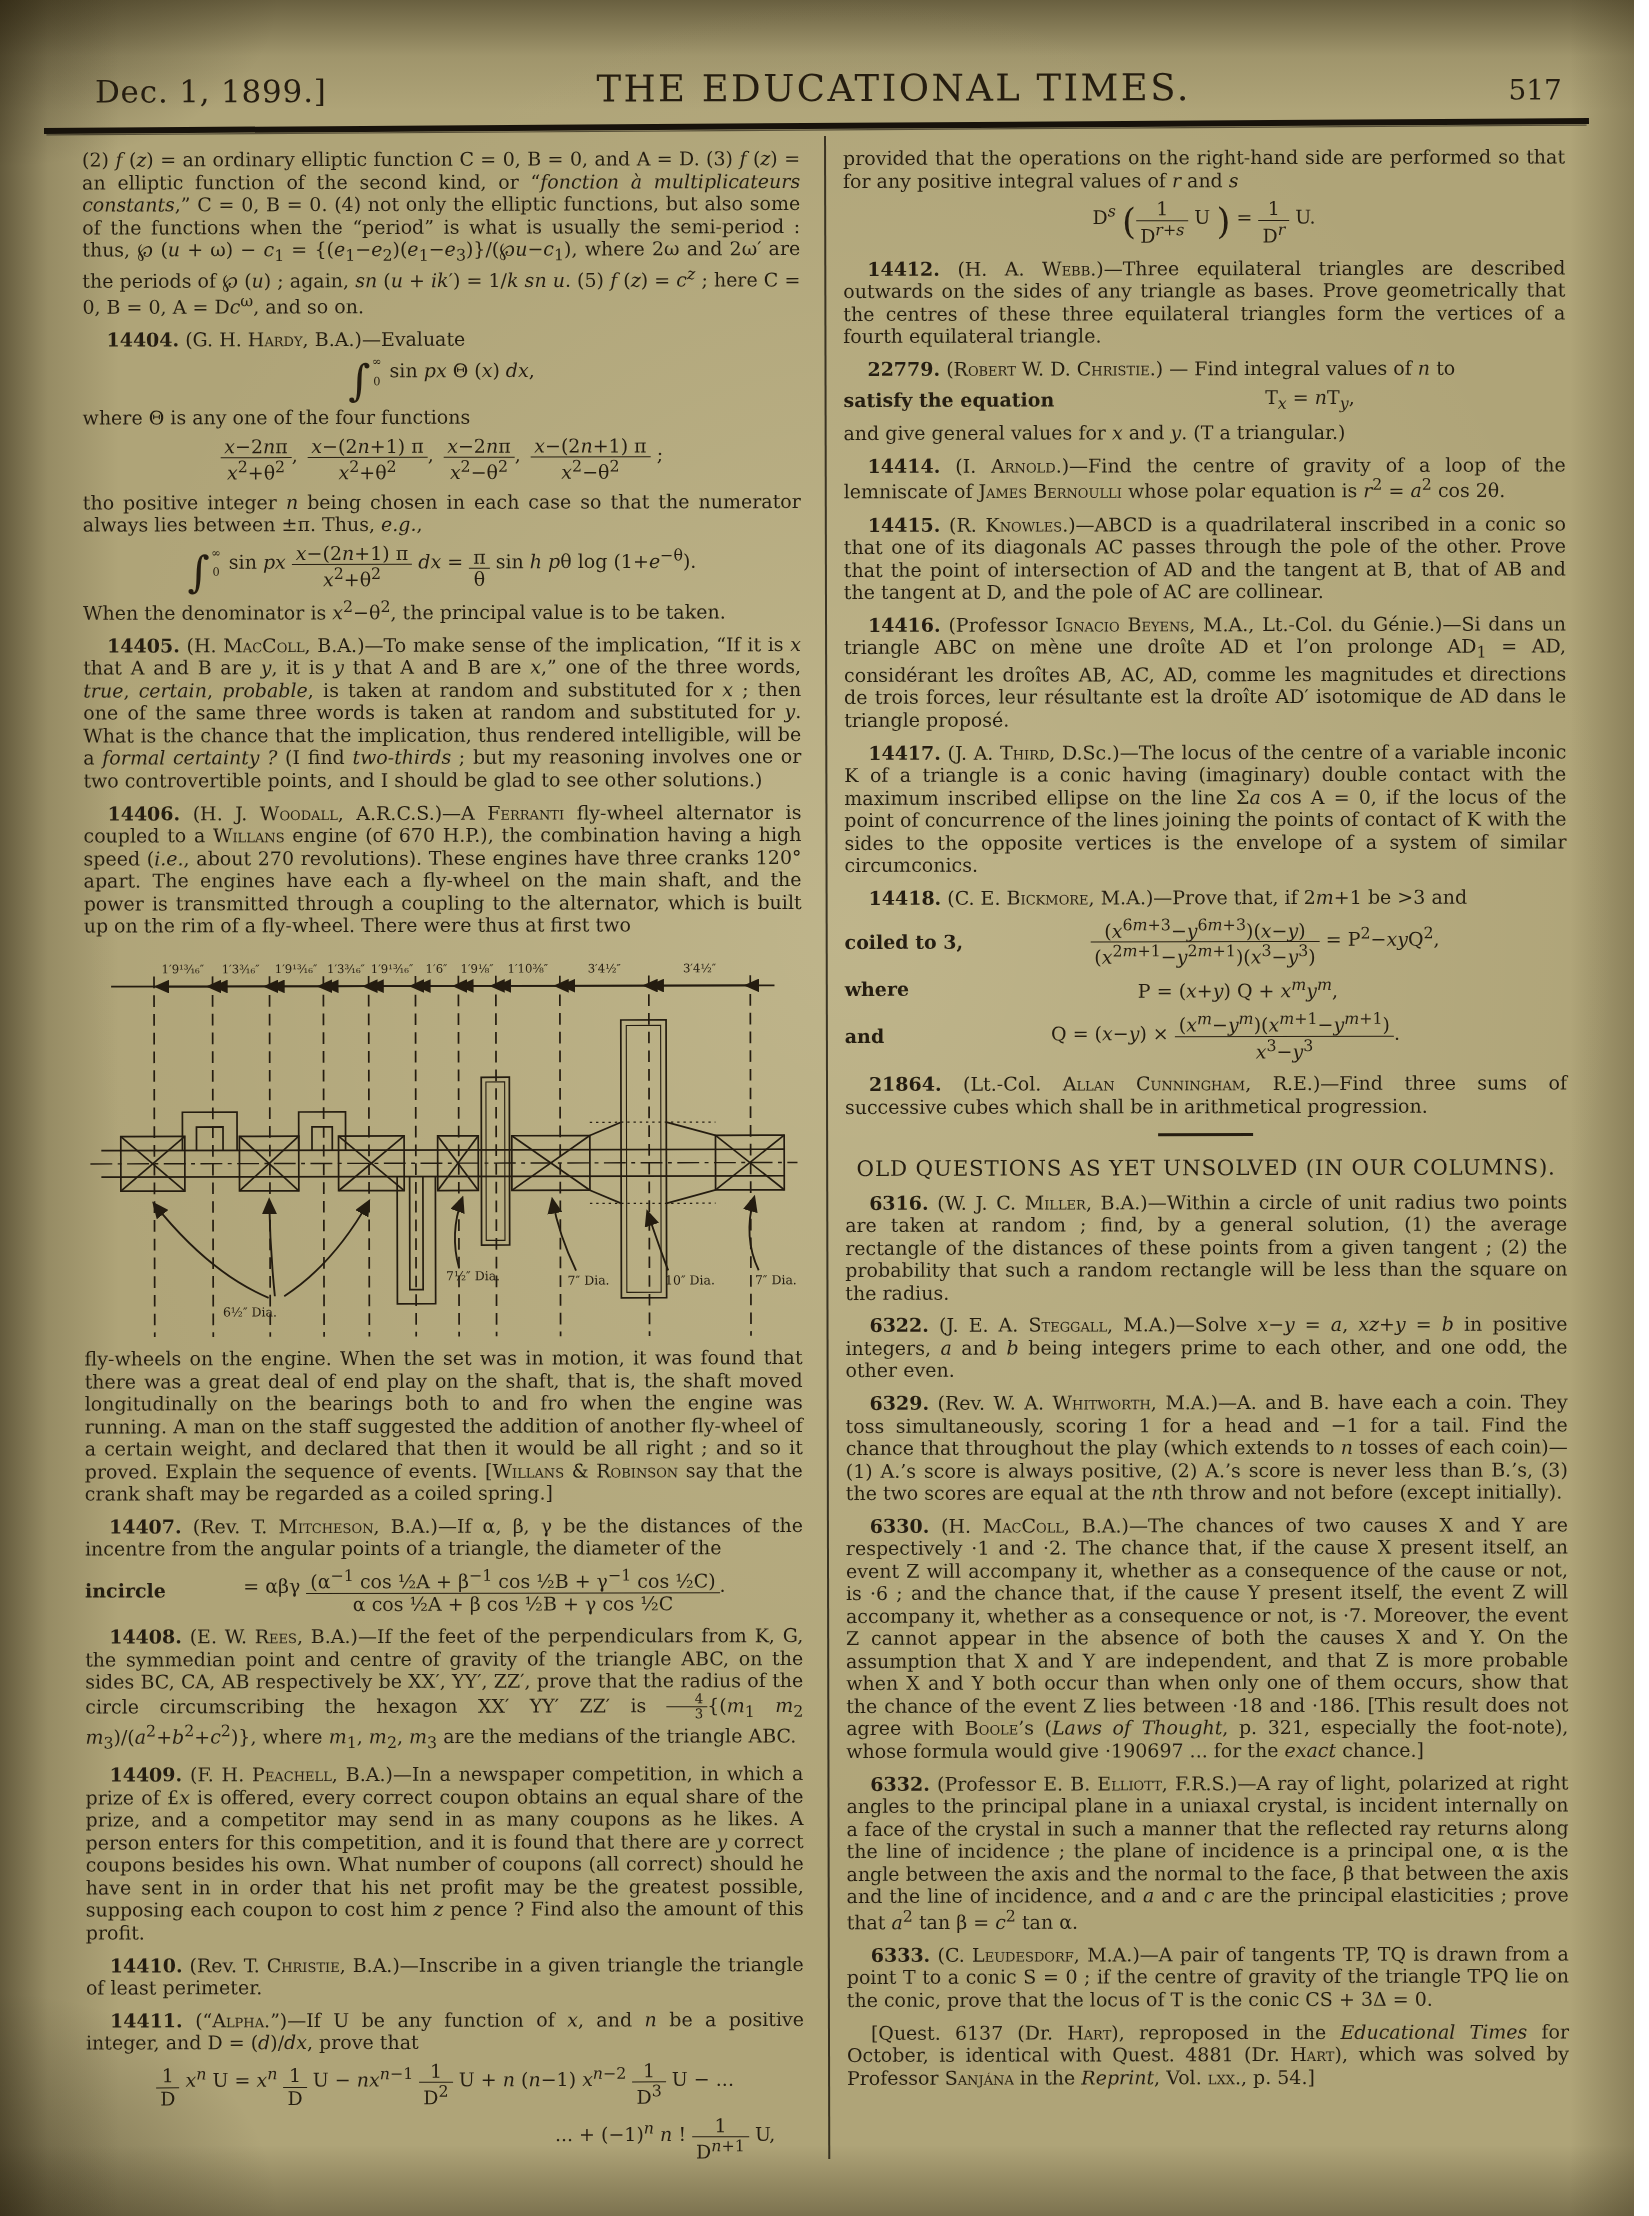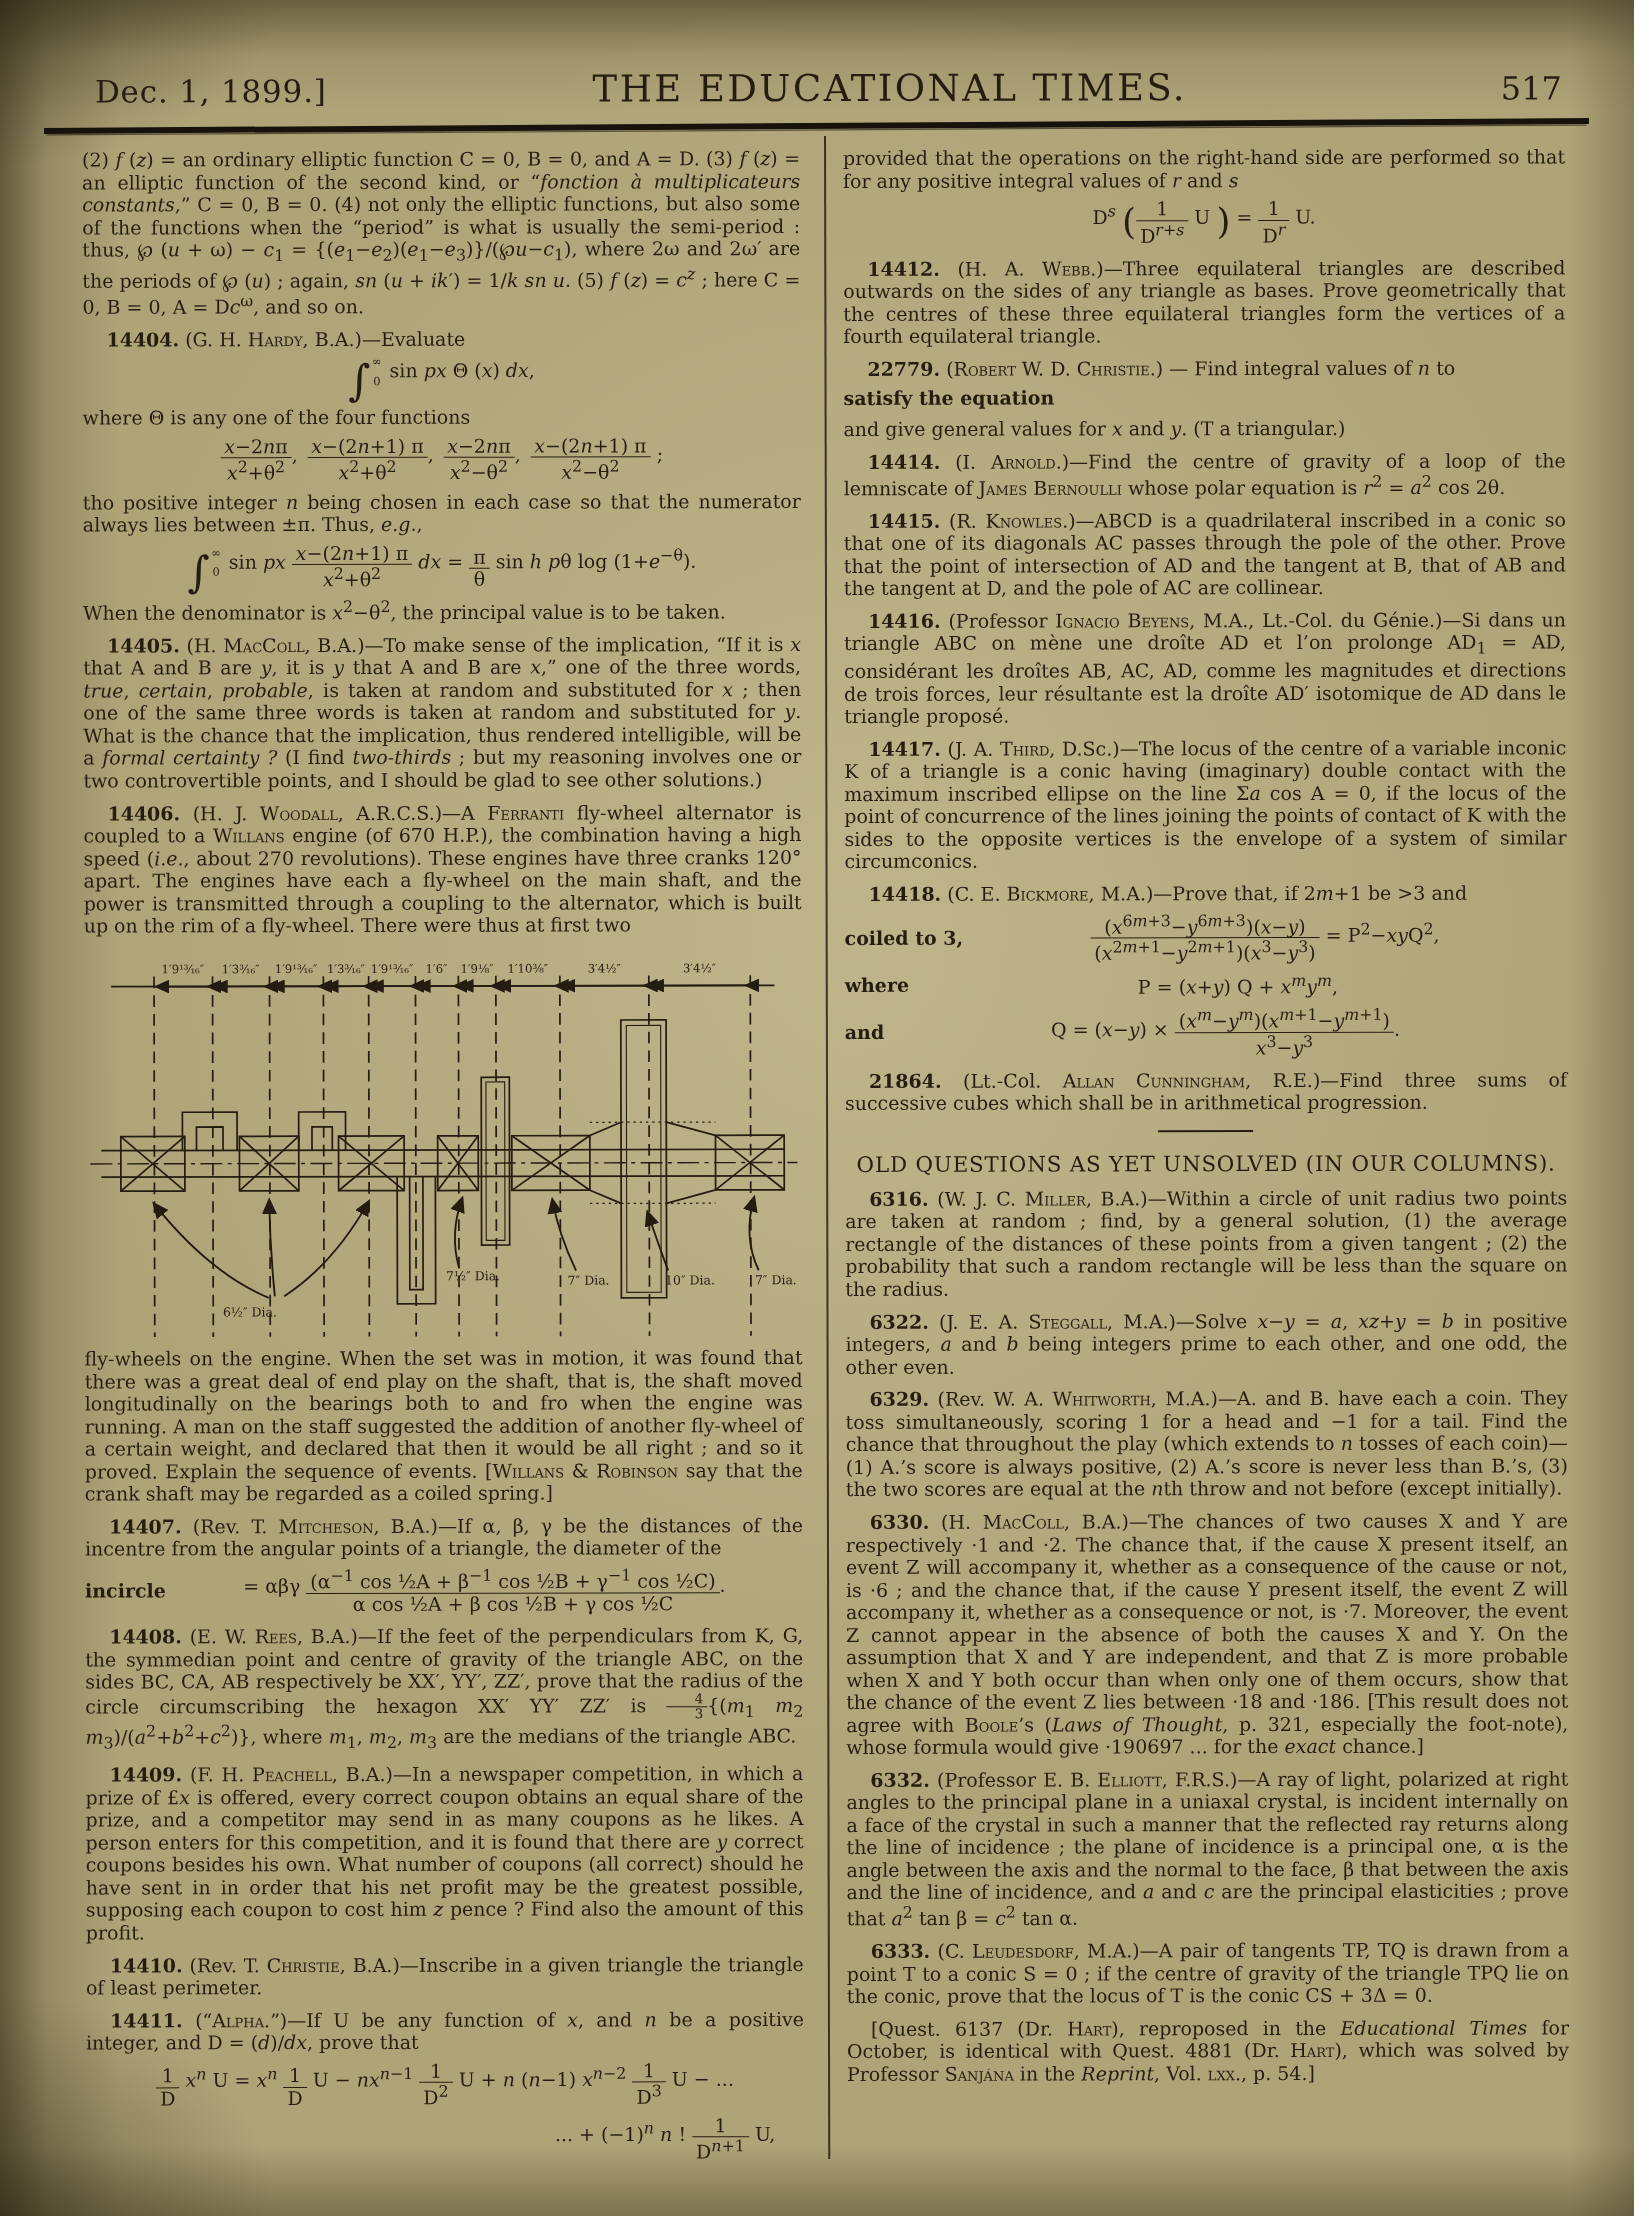--- a/index.html
+++ b/index.html
@@ -17,21 +17,21 @@
     font-family:"DejaVu Serif","Liberation Serif",serif;
     color:#251d10;
   }
   .tilt{ transform:rotate(-0.12deg); }
   .header{
     display:flex; justify-content:space-between; align-items:baseline;
     padding:67px 70px 0 97px;
   }
   .h-date{ font-size:31px; letter-spacing:0.8px; }
   .h-title{ font-size:37px; letter-spacing:2.4px; transform:translateX(-24px); }
-  .h-page{ font-size:32px; }
+  .h-page{ font-size:28px; }
   .head-rule{
     height:5.6px; background:#17120b; margin:12.7px 43px 0 46px;
     transform:rotate(-0.25deg);
     box-shadow:0 4px 0 -2.4px rgba(23,18,11,0.6);
   }
   .cols{
     position:relative;
     display:flex; align-items:flex-start;
     padding:19px 67px 0 84px;
   }
@@ -243,20 +243,21 @@
       </div>
 
       <div class="col col-right">
         <div>
             <p class="cont">provided that the operations on the right-hand side are performed so that for any positive integral values of <i>r</i> and <i>s</i></p>
             <p class="disp">D<sup><i>s</i></sup> <span class="bp">(</span><span class="fr"><span>1</span><span>D<sup><i>r</i>+<i>s</i></sup></span></span> U <span class="bp">)</span> = <span class="fr"><span>1</span><span>D<sup><i>r</i></sup></span></span> U.</p>
             <p class="prob"><b>14412.</b>  (H. A. <span class="sc">Webb</span>.)—Three equilateral triangles are described outwards on the sides of any triangle as bases.  Prove geometrically that the centres of these three equilateral triangles form the vertices of a fourth equilateral triangle.</p>
             <p class="prob"><b>22779.</b>  (<span class="sc">Robert</span> W. D. <span class="sc">Christie</span>.) — Find integral values of <i>n</i> to</p>
             <p class="eqrow">
               <span class="eql">satisfy the equation</span>
+              <span class="eqb">T<sub><i>x</i></sub> = <i>n</i>T<sub><i>y</i></sub>,</span>
             </p>
             <p class="cont">and give general values for <i>x</i> and <i>y</i>.  (T a triangular.)</p>
             <p class="prob"><b>14414.</b>  (I. <span class="sc">Arnold</span>.)—Find the centre of gravity of a loop of the lemniscate of <span class="sc">James Bernoulli</span> whose polar equation is <i>r</i><sup>2</sup> = <i>a</i><sup>2</sup> cos 2θ.</p>
             <p class="prob"><b>14415.</b>  (R. <span class="sc">Knowles</span>.)—ABCD is a quadrilateral inscribed in a conic so that one of its diagonals AC passes through the pole of the other. Prove that the point of intersection of AD and the tangent at B, that of AB and the tangent at D, and the pole of AC are collinear.</p>
             <p class="prob"><b>14416.</b>  (Professor <span class="sc">Ignacio Beyens</span>, M.A., Lt.-Col. du Génie.)—Si dans un triangle ABC on mène une droîte AD et l’on prolonge AD<sub>1</sub> = AD, considérant les droîtes AB, AC, AD, comme les magnitudes et directions de trois forces, leur résultante est la droîte AD′ isotomique de AD dans le triangle proposé.</p>
             <p class="prob"><b>14417.</b>  (J. A. <span class="sc">Third</span>, D.Sc.)—The locus of the centre of a variable inconic K of a triangle is a conic having (imaginary) double contact with the maximum inscribed ellipse on the line Σ<i>a</i> cos A = 0, if the locus of the point of concurrence of the lines joining the points of contact of K with the sides to the opposite vertices is the envelope of a system of similar circumconics.</p>
             <p class="prob"><b>14418.</b>  (C. E. <span class="sc">Bickmore</span>, M.A.)—Prove that, if 2<i>m</i>+1 be &gt;3 and</p>
             <p class="eqrow">
               <span class="eql">coiled to 3,</span>
               <span class="eqb"><span class="fr"><span>(<i>x</i><sup>6<i>m</i>+3</sup>−<i>y</i><sup>6<i>m</i>+3</sup>)(<i>x</i>−<i>y</i>)</span><span>(<i>x</i><sup>2<i>m</i>+1</sup>−<i>y</i><sup>2<i>m</i>+1</sup>)(<i>x</i><sup>3</sup>−<i>y</i><sup>3</sup>)</span></span> = P<sup>2</sup>−<i>xy</i>Q<sup>2</sup>,</span>

